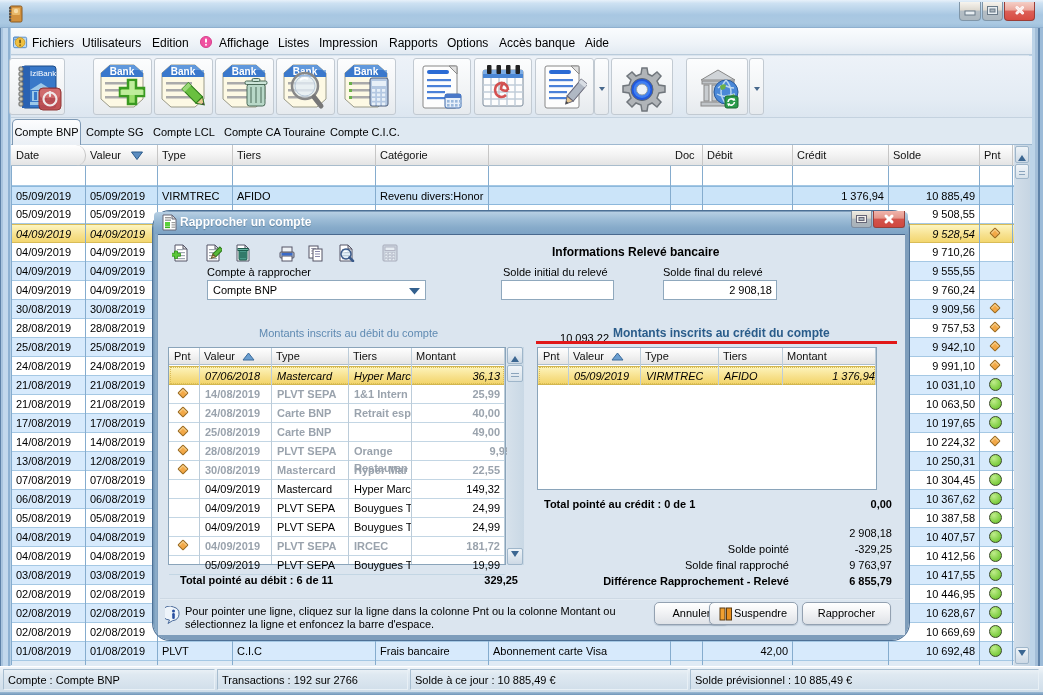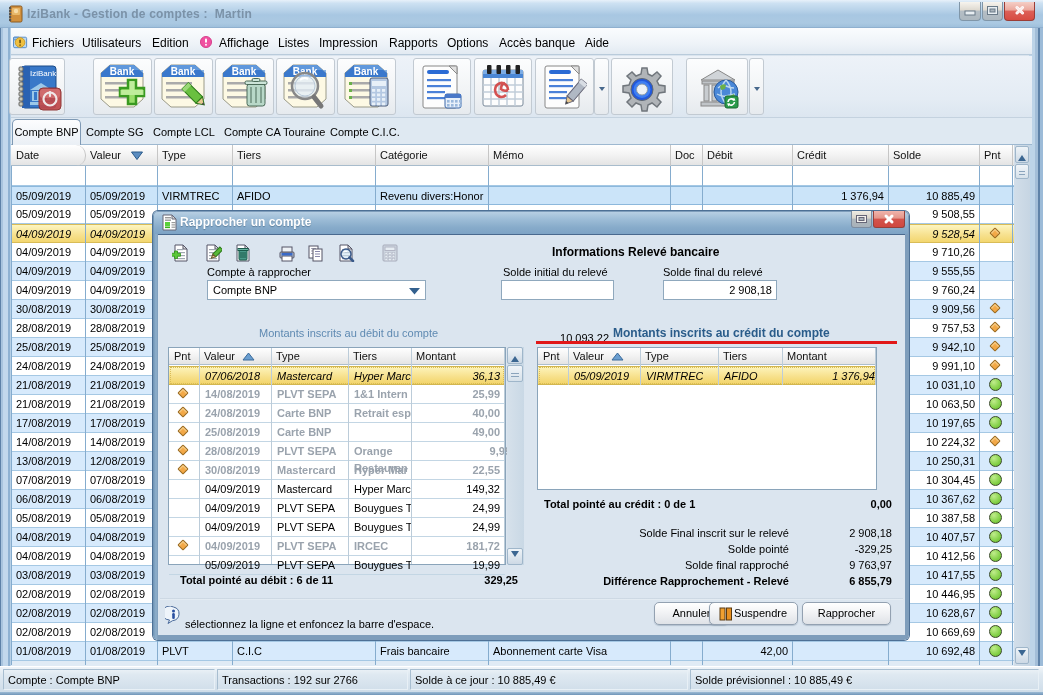--- a/index.html
+++ b/index.html
@@ -50,21 +50,21 @@
 .grn { position:absolute; width:13px; height:13px; background:radial-gradient(circle at 35% 30%, #c0ec8c, #84d148 60%, #62b030); border:1px solid #3a4a28; border-radius:50%; }
 .sbtn { position:absolute; background:linear-gradient(#eff4f8,#cdd9e5); border:1px solid #9fb6ca; border-radius:2px; }
 .arr-up { position:absolute; left:50%; top:50%; transform:translate(-50%,-40%); border:4px solid transparent; border-bottom:6px solid #3c6792; }
 .arr-dn { position:absolute; left:50%; top:50%; transform:translate(-50%,-60%); border:4px solid transparent; border-top:6px solid #3c6792; }
 .thumb { position:absolute; background:linear-gradient(#f1f5f9,#d6e1ea); border:1px solid #9fb6ca; border-radius:2px; }
 .grip { position:absolute; left:3px; right:3px; height:1px; background:#8aa4bc; }
 #statusbar { left:0px; top:666px; width:1043px; height:26px;
   background:linear-gradient(#f0f5f9 0%, #dfe9f1 30%, #cfdde9 100%); border-top:1px solid #fff; }
 .ssec { position:absolute; top:2px; height:21px; border:1px solid #a8bed0; border-right-color:#e8f0f6; border-bottom-color:#e8f0f6; border-radius:1px; }
 .stext { position:absolute; top:7px; font-size:11px; }
-#dialog { left:153px; top:211px; width:756px; height:429px; border-radius:5px;
+#dialog { left:153px; top:211px; width:756px; height:429px; border-radius:17px;
   background:linear-gradient(90deg,#6d92b4 0,#8fb0cc 3px,#7e9dbb 5px); box-shadow:0 0 0 1px #4d7095; }
 #dtitle { position:absolute; left:1px; top:1px; width:754px; height:22px; border-radius:4px 4px 0 0;
   background:linear-gradient(#b7cfe3 0%, #9fbed8 30%, #87abca 70%, #7da3c5 100%); }
 #dtitle-text { position:absolute; left:27px; top:4px; font-size:12px; font-weight:bold; color:#fff; text-shadow:0 1px 1px rgba(40,70,100,.45); }
 .dwinbtn { position:absolute; top:0px; height:17px; border:1px solid #7d8da0; border-top:none; border-radius:0 0 3px 3px;
   background:linear-gradient(#efece4 0%,#d8d4ca 45%,#b0b8bd 50%,#a8b2ba 100%); }
 #dbody { position:absolute; left:5px; top:23px; width:747px; height:401px; background:#dbe5ef; border-top:1px solid #49698e; }
 .dlabel { position:absolute; font-size:11px; color:#000; }
 .stitle { position:absolute; font-size:11px; }
 .dinput { position:absolute; height:20px; background:#fff; border:1px solid #8fa8bd; font-size:11px; }
@@ -88,21 +88,20 @@
 <svg class="abs" style="left:7px;top:5px;" width="18" height="18" viewBox="0 0 18 18">
 <rect x="3" y="1" width="12" height="16" rx="1.5" fill="#d2913e" stroke="#8a5a20"></rect>
 <rect x="5" y="3" width="8" height="7" rx="1" fill="#e8b86a"></rect>
 <circle cx="9" cy="6" r="2.2" fill="#f7dca8"></circle>
 <rect x="2" y="2" width="2.2" height="2" fill="#555"></rect>
       <rect x="2" y="5" width="2.2" height="2" fill="#555"></rect>
 <rect x="2" y="8" width="2.2" height="2" fill="#555"></rect>
       <rect x="2" y="11" width="2.2" height="2" fill="#555"></rect>
 <rect x="2" y="14" width="2.2" height="2" fill="#555"></rect>
 </svg>
-<div id="title-text" class="abs">IziBank - Gestion de comptes :&nbsp; Martin</div>
 <div class="winbtn" style="left:959px;width:22px;"><svg width="20" height="17">
         <rect x="5" y="9" width="10" height="4" fill="#e8eef2" stroke="#6a7a88"></rect>
       </svg></div>
 <div class="winbtn" style="left:982px;width:21px;"><svg width="19" height="17">
         <rect x="4.5" y="4.5" width="10" height="8" fill="#e8eef2" stroke="#6a7a88"></rect>
         <rect x="7" y="7" width="5" height="3" fill="#aab4bc" stroke="#6a7a88"></rect>
       </svg></div>
 <div class="winbtn" style="left:1004px;width:31px;background:linear-gradient(#f5cfc7 0%,#eba79c 45%,#dd6058 50%,#d74b42 100%);border-color:#9a3c36;">
 <svg width="29" height="17" viewBox="0 0 29 17">
         <path d="M9 4 L14.5 9.5 M14.5 4 L9 9.5" transform="translate(3,1.5)" stroke="#fff" stroke-width="3" stroke-linecap="round"></path>
@@ -343,21 +342,20 @@
 <div class="tab" style="left:213px;">Compte CA Touraine</div>
 <div class="tab" style="left:319px;">Compte C.I.C.</div>
 </div>
 <div id="mtable" class="abs">
 <div id="mhead">
 <div class="hcell" style="left:0px;width:75px;border-radius:10px;">Date</div>
 <div class="hcell" style="left:74px;width:73px;">Valeur</div>
 <div class="hcell" style="left:146px;width:76px;">Type</div>
 <div class="hcell" style="left:221px;width:144px;">Tiers</div>
 <div class="hcell" style="left:364px;width:114px;">Catégorie</div>
-<div class="hcell" style="left:477px;width:183px;">Mémo</div>
 <div class="hcell" style="left:659px;width:33px;">Doc</div>
 <div class="hcell" style="left:691px;width:91px;">Débit</div>
 <div class="hcell" style="left:781px;width:97px;">Crédit</div>
 <div class="hcell" style="left:877px;width:92px;">Solde</div>
 <div class="hcell" style="left:968px;width:34px;">Pnt</div>
 </div>
 <svg class="abs" style="left:119px;top:6px;" width="14" height="10">
         <path d="M1.5 1 L12.5 1 L7 8.5 Z" fill="#5b8cc0" stroke="#2a5a8a"></path>
       </svg>
 <div class="mrow mw" style="top:21px;height:20px;"></div>
@@ -804,34 +802,34 @@
 <div class="dcell mnum" style="left:245px;width:92px;">1 376,94</div>
 </div>
 <div class="dvline" style="left:30px;height:37px;bottom:auto;"></div>
 <div class="dvline" style="left:102px;height:37px;bottom:auto;"></div>
 <div class="dvline" style="left:180px;height:37px;bottom:auto;"></div>
 <div class="dvline" style="left:244px;height:37px;bottom:auto;"></div>
 <div class="dvline" style="left:337px;height:37px;bottom:auto;"></div>
 </div>
 <div class="dlabel" style="left:386px;top:263px;font-weight:bold;">Total pointé au crédit : 0 de 1</div>
 <div class="dlabel" style="left:634px;top:263px;width:100px;text-align:right;font-weight:bold;">0,00</div>
-<div class="dlabel" style="left:331px;top:292px;width:300px;text-align:right;">Solde Final inscrit sur le relevé</div>
 <div class="dlabel" style="left:634px;top:292px;width:100px;text-align:right;">2 908,18</div>
 <div class="dlabel" style="left:331px;top:308px;width:300px;text-align:right;">Solde pointé</div>
 <div class="dlabel" style="left:634px;top:308px;width:100px;text-align:right;">-329,25</div>
 <div class="dlabel" style="left:331px;top:324px;width:300px;text-align:right;">Solde final rapproché</div>
 <div class="dlabel" style="left:634px;top:324px;width:100px;text-align:right;">9 763,97</div>
 <div class="dlabel" style="left:331px;top:340px;width:300px;text-align:right;font-weight:bold;">Différence Rapprochement - Relevé</div>
 <div class="dlabel" style="left:634px;top:340px;width:100px;text-align:right;font-weight:bold;">6 855,79</div>
 <div class="abs" style="left:2px;top:363px;width:743px;height:2px;background:linear-gradient(#c2cfdc,#eef4f9);"></div>
 <svg class="abs" style="left:7px;top:371px;" width="17" height="18" viewBox="0 0 17 18">
 <path d="M8.5 1 a7.5 7 0 1 0 -4 13 l-1.5 3.5 l4.5 -2.8 a7.5 7 0 0 0 1 -13.7 Z" fill="#eef4fa" stroke="#4a6a9a"></path>
 <circle cx="8.5" cy="5" r="1.5" fill="#2a50a0"></circle>
 <rect x="7.2" y="7" width="2.6" height="6" rx="1.3" fill="#2a50a0"></rect>
 </svg>
+<div class="dlabel" style="left:27px;top:370px;">Pour pointer une ligne, cliquez sur la ligne dans la colonne Pnt ou la colonne Montant ou</div>
 <div class="dlabel" style="left:27px;top:383px;">sélectionnez la ligne et enfoncez la barre d'espace.</div>
 <div class="btn" style="left:496px;top:367px;width:75px;padding-top:4px;">Annuler</div>
 <div class="btn" style="left:551px;top:367px;width:89px;padding-top:4px;">
 <svg style="position:absolute;left:9px;top:4px;" width="14" height="14" viewBox="0 0 14 14">
             <rect x="1" y="1" width="5" height="12" fill="#f0a030" stroke="#5a3a10"></rect>
             <rect x="7.5" y="1" width="5" height="12" fill="#e89020" stroke="#5a3a10"></rect>
           </svg>
 <span style="margin-left:14px;">Suspendre</span></div>
 <div class="btn" style="left:644px;top:367px;width:89px;padding-top:4px;">Rapprocher</div>
 </div>

